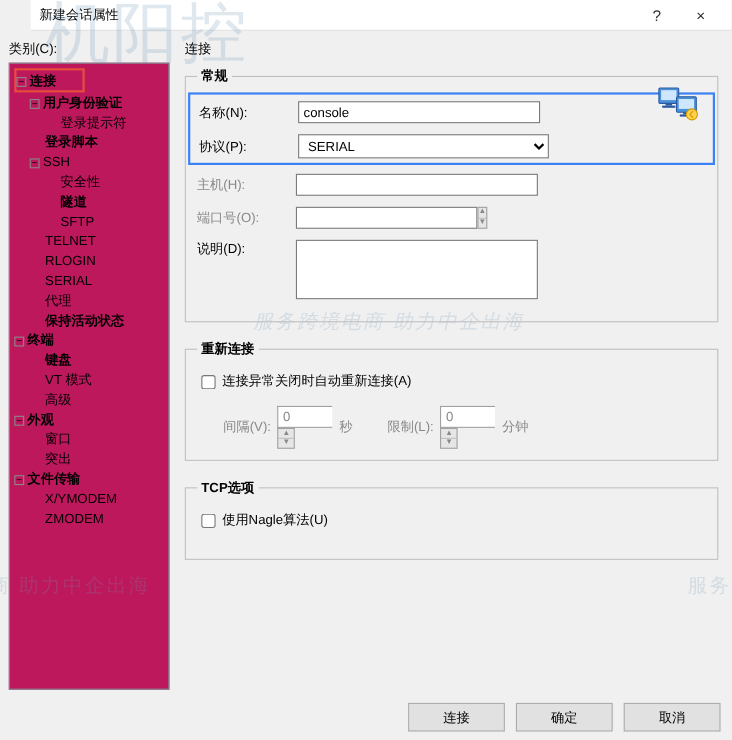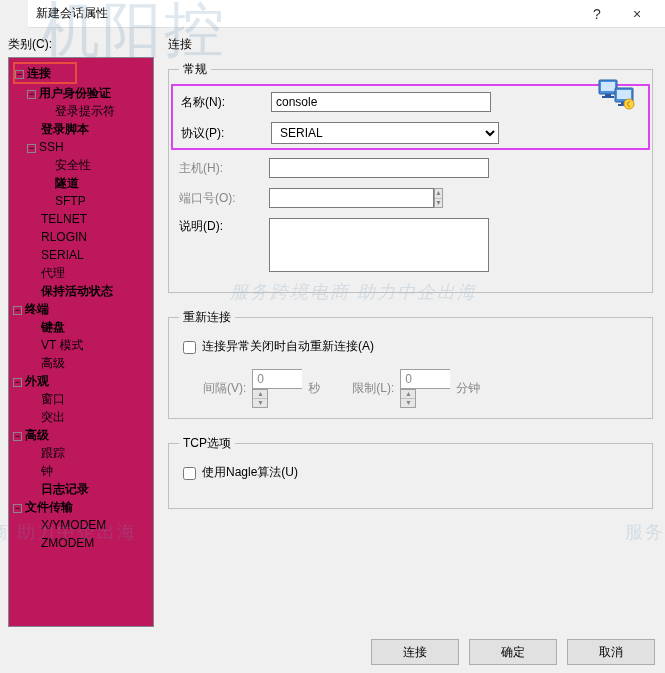--- a/index.html
+++ b/index.html
@@ -70,21 +70,21 @@
   padding: 0 4px;
   position: relative;
 }
 .section-title { font-size: 12px; margin-bottom: 8px; }
 fieldset {
   border: 1px solid #c0c0c0;
   margin: 0 0 16px 0;
   padding: 12px 10px 10px 10px;
   font-size: 12px;
 }
-legend { font-size: 12px; padding: 0 4px; }
+legend { font-size: 12px; padding: 0 4px; font-weight: bold; }
 .form-row {
   display: flex;
   align-items: center;
   margin-bottom: 10px;
 }
 .form-row label {
   width: 90px;
   font-size: 12px;
 }
 .form-row input[type="text"], .form-row select, .form-row textarea {
@@ -107,21 +107,21 @@
 .spinner .updown {
   width: 16px; border: 1px solid #a0a0a0; background: #e6e6e6;
   display: flex; flex-direction: column;
 }
 .spinner .updown span {
   flex: 1; font-size: 7px; text-align: center; line-height: 8px;
   border-bottom: 1px solid #c0c0c0; cursor: pointer;
 }
 .spinner .updown span:last-child { border-bottom: none; }
 .highlight-red-box {
-  border: 2px solid #d946ef;
+  border: 2px solid #3b82f6;
   padding: 6px 8px 2px 8px;
   margin: -6px -8px 8px -8px;
 }
 .icon-computers {
   position: absolute;
   right: 20px;
   top: 40px;
   width: 40px; height: 36px;
 }
 .checkbox-row {
@@ -208,27 +208,20 @@
             <li><span class="spacer"></span><span>VT 模式</span></li>
             <li><span class="spacer"></span><span>高级</span></li>
           </ul>
         </li>
         <li><span class="toggle">−</span><span class="bold">外观</span>
           <ul>
             <li><span class="spacer"></span><span>窗口</span></li>
             <li><span class="spacer"></span><span>突出</span></li>
           </ul>
         </li>
-        <li><span class="toggle">−</span><span class="bold">高级</span>
-          <ul>
-            <li><span class="spacer"></span><span>跟踪</span></li>
-            <li><span class="spacer"></span><span>钟</span></li>
-            <li><span class="spacer"></span><span class="bold">日志记录</span></li>
-          </ul>
-        </li>
         <li><span class="toggle">−</span><span class="bold">文件传输</span>
           <ul>
             <li><span class="spacer"></span><span>X/YMODEM</span></li>
             <li><span class="spacer"></span><span>ZMODEM</span></li>
           </ul>
         </li>
       </ul>
     </div>
   </div>
 

